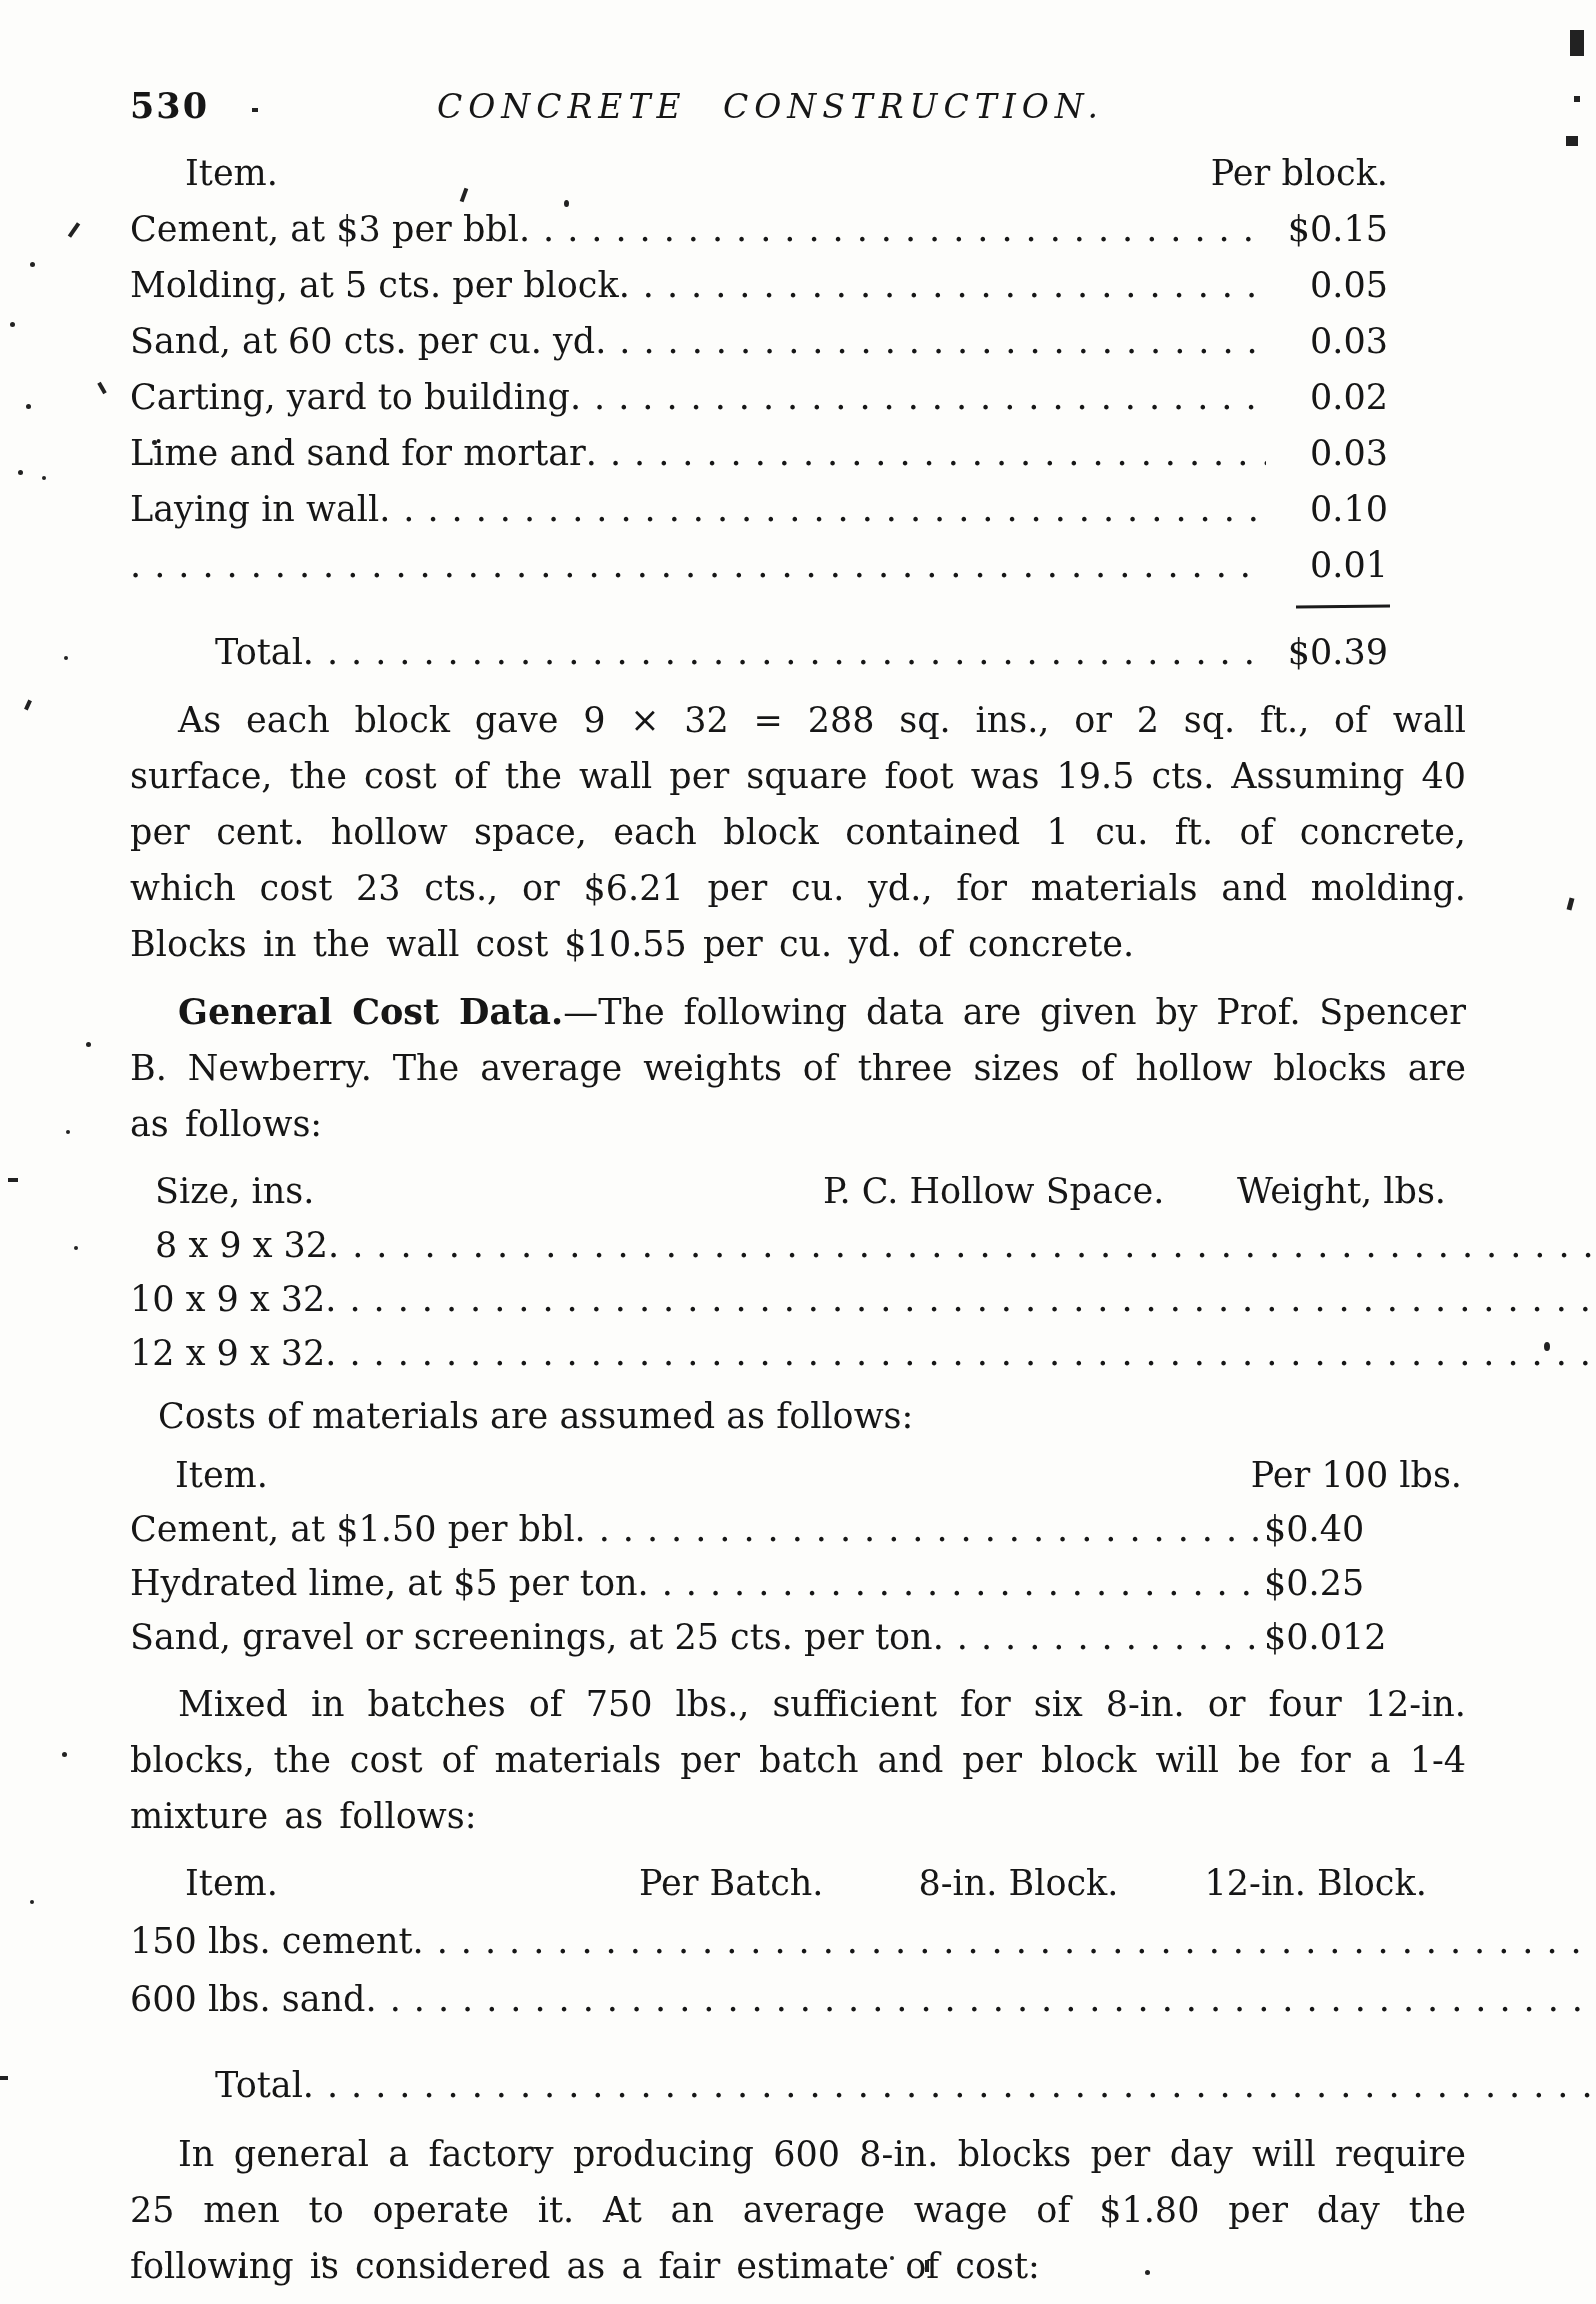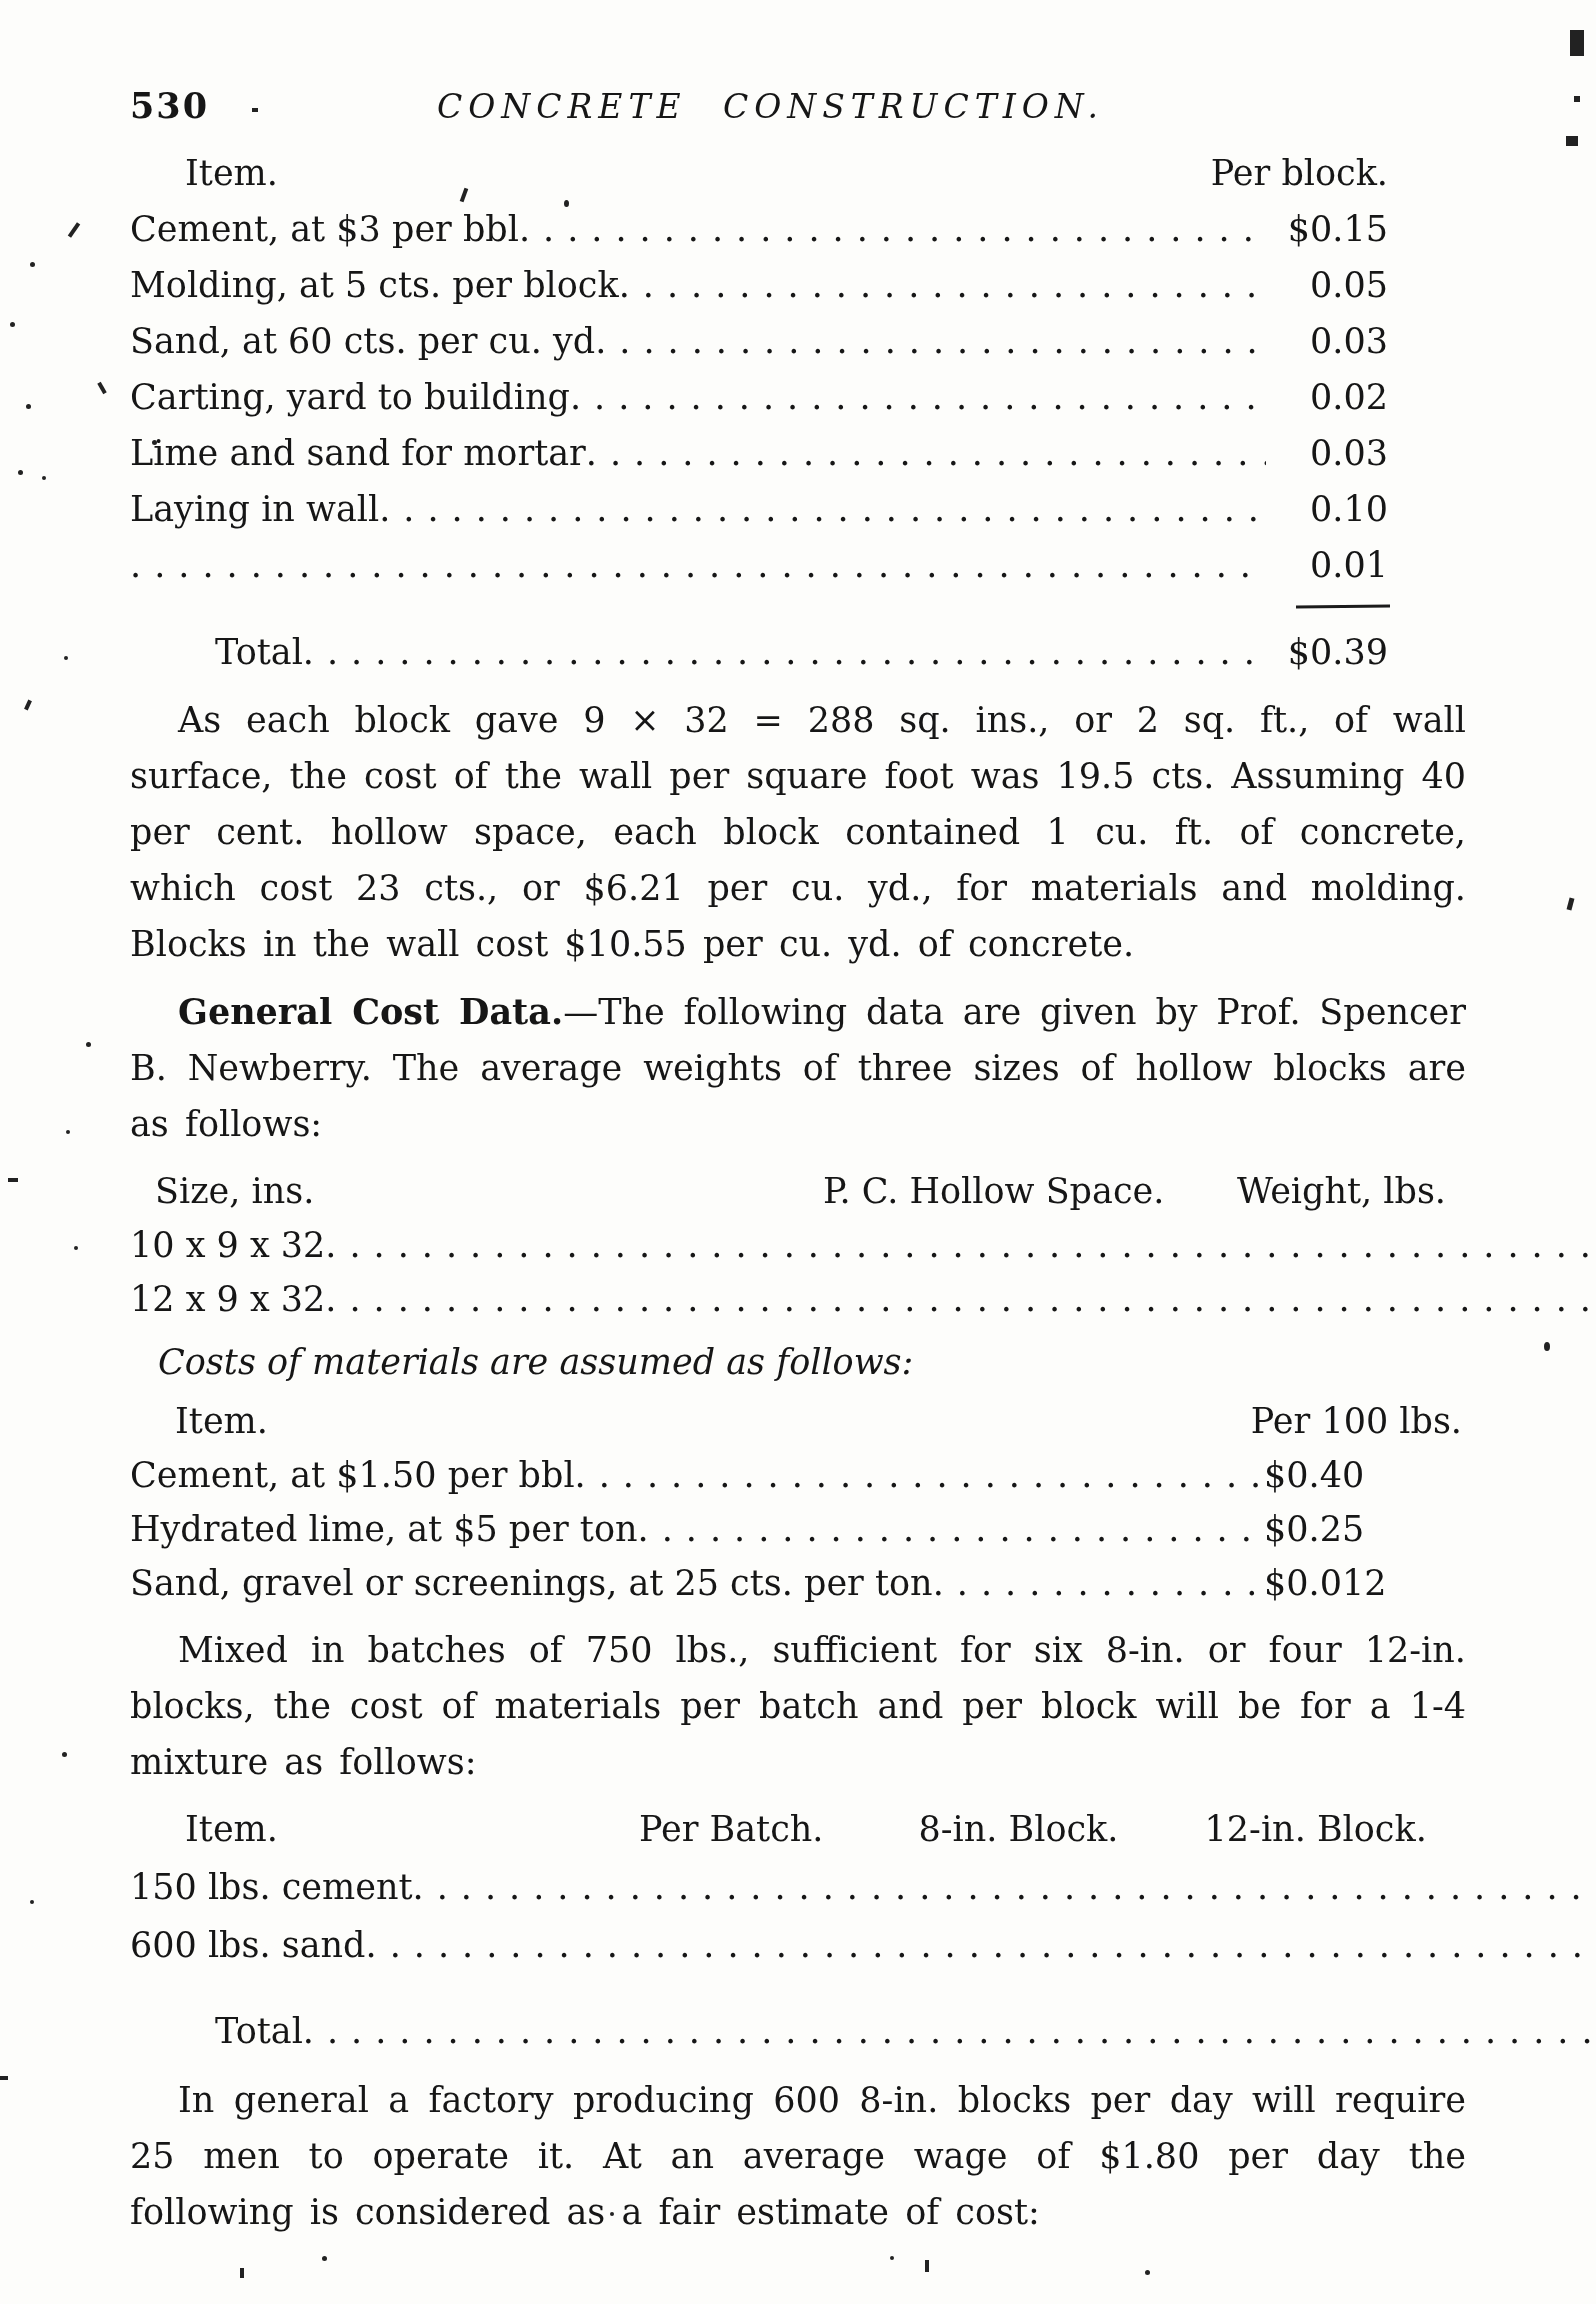--- a/index.html
+++ b/index.html
@@ -39,21 +39,21 @@
   .ind55 { padding-left:55px; }
   .ind85 { padding-left:85px; }
   .ind25 { padding-left:25px; }
   .rule { height:3px; background:#1b1b1b; }
   .t1rule { width:94px; margin:12px 76px 0 auto; transform:rotate(-0.6deg); }
   .t1total { margin-top:16px; }
 
   
   .para { margin:12px 0 0 0; line-height:56px; text-align:justify;
           text-indent:48px; word-spacing:5px; }
-  .line-sm { margin:8px 0 0 0; line-height:56px; text-indent:28px;font-style:italic; }
+  .line-sm { margin:8px 0 0 0; line-height:56px; text-indent:28px; }
   strong { font-weight:bold; }
 
   
   .t2 { margin-top:12px; }
   .t2 .row { line-height:54px; }
   .t2c1 { flex:0 0 50%; display:flex; align-items:baseline; }
   .t2c2 { flex:0 0 25%; text-align:center; white-space:nowrap; }
   .t2c3 { flex:1; text-align:right; padding-right:90px; white-space:nowrap; }
   .t2 .headrow { display:flex; align-items:baseline; line-height:54px; }
 
@@ -177,20 +177,27 @@
     <p class="para"><strong>General Cost Data.</strong><span>—The following data are given by Prof. Spencer B. Newberry.  The average weights of three sizes of hollow blocks are as follows:</span></p>
 
     <section class="t2">
       <div class="headrow">
         <span class="t2c1 ind25">Size, ins.</span>
         <span class="t2c2">P. C. Hollow Space.</span>
         <span class="t2c3" style="padding-right:20px">Weight, lbs.</span>
       </div>
       <div class="row">
         <span class="t2c1">
+            <span class="lbl ind25">8 x 9 x 32</span>
+            <span class="leader"></span>
+          </span>
+
+      </div>
+      <div class="row">
+        <span class="t2c1">
             <span class="lbl">10 x 9 x 32</span>
             <span class="leader"></span>
           </span>
 
       </div>
       <div class="row">
         <span class="t2c1">
             <span class="lbl">12 x 9 x 32</span>
             <span class="leader"></span>
           </span>

